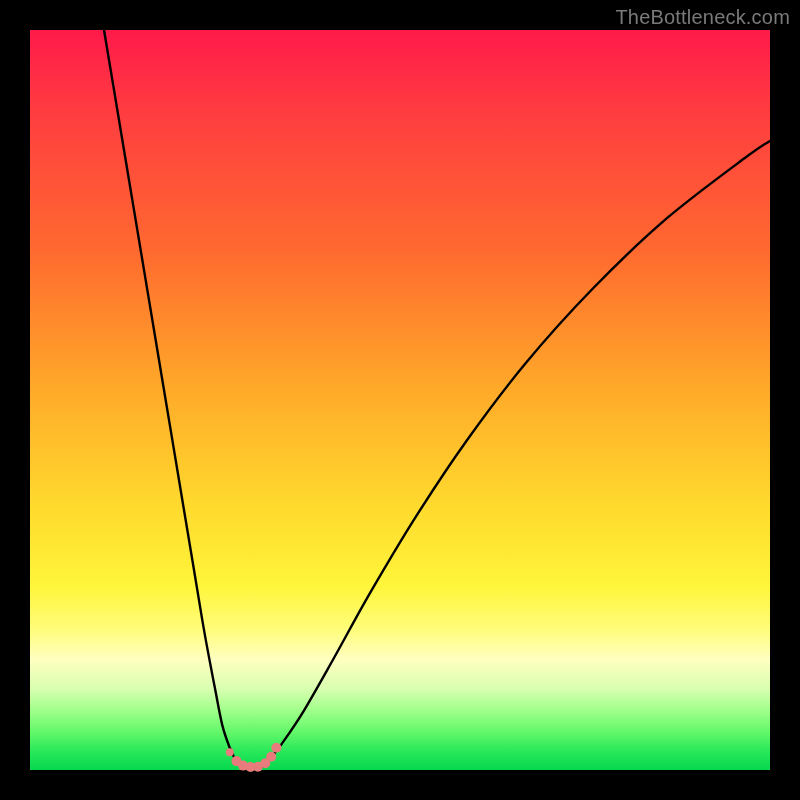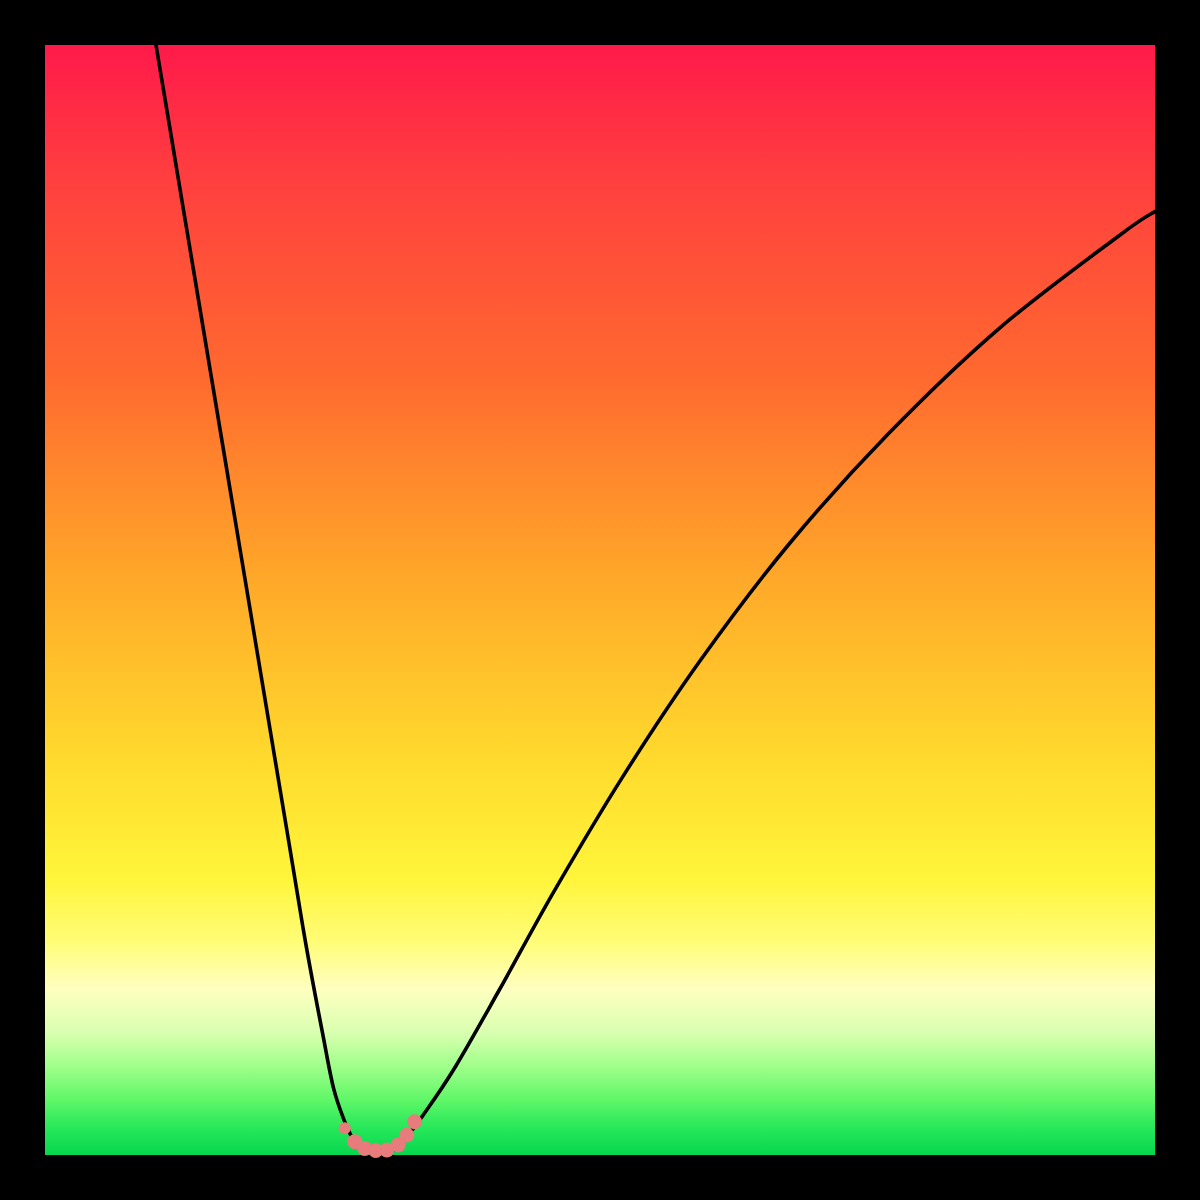--- a/index.html
+++ b/index.html
@@ -59,20 +59,21 @@
     width: 740px;
     height: 740px;
     overflow: visible;
   }
 </style>
 </head>
 <body>
 
 <div class="frame">
 
+  <div class="watermark">TheBottleneck.com</div>
 
   <div class="plot-area">
     <svg class="curve" viewBox="0 0 740 740" preserveAspectRatio="none">
       <path fill="none" stroke="#000" stroke-width="2.4" stroke-linecap="round" d="M 74.0 0.0 C 76.5 14.8, 83.9 59.2, 88.8 88.8 C 93.7 118.4, 98.7 148.0, 103.6 177.6 C 108.5 207.2, 113.5 236.8, 118.4 266.4 C 123.3 296.0, 128.3 325.6, 133.2 355.2 C 138.1 384.8, 143.1 414.4, 148.0 444.0 C 152.9 473.6, 158.5 506.9, 162.8 532.8 C 167.1 558.7, 170.2 578.4, 173.9 599.4 C 177.6 620.4, 181.9 642.6, 185.0 658.6 C 188.1 674.6, 189.9 685.7, 192.4 695.6 C 194.9 705.5, 197.6 712.0, 199.8 717.8 C 202.0 723.6, 204.7 728.3, 205.7 730.4 C 206.7 732.5, 204.9 729.4, 205.7 730.4 C 206.6 731.4, 208.8 734.9, 210.9 736.3 C 213.0 737.7, 215.8 738.1, 218.3 738.5 C 220.8 738.9, 223.2 738.9, 225.7 738.5 C 228.2 738.1, 230.9 737.7, 233.1 736.3 C 235.3 734.9, 238.0 731.4, 239.0 730.4 C 240.0 729.4, 236.9 733.1, 239.0 730.4 C 241.1 727.7, 245.8 722.4, 251.6 714.1 C 257.4 705.8, 265.2 695.0, 273.8 680.8 C 282.4 666.6, 292.3 648.7, 303.4 629.0 C 314.5 609.3, 326.8 585.8, 340.4 562.4 C 354.0 539.0, 368.8 513.7, 384.8 488.4 C 400.8 463.1, 418.1 436.6, 436.6 410.7 C 455.1 384.8, 474.8 358.3, 495.8 333.0 C 516.8 307.7, 539.0 283.0, 562.4 259.0 C 585.8 235.0, 610.5 210.9, 636.4 188.7 C 662.3 166.5, 700.5 138.8, 717.8 125.8 C 735.1 112.9, 736.3 113.5, 740.0 111.0"></path>
       <g>
           <circle cx="199.8" cy="722.2" r="4" fill="#e87b7b"></circle>
           <circle cx="206.5" cy="731.1" r="5" fill="#e87b7b"></circle>
           <circle cx="213.1" cy="735.6" r="5" fill="#e87b7b"></circle>
           <circle cx="220.5" cy="737.0" r="5" fill="#e87b7b"></circle>
           <circle cx="227.9" cy="736.7" r="5" fill="#e87b7b"></circle>

